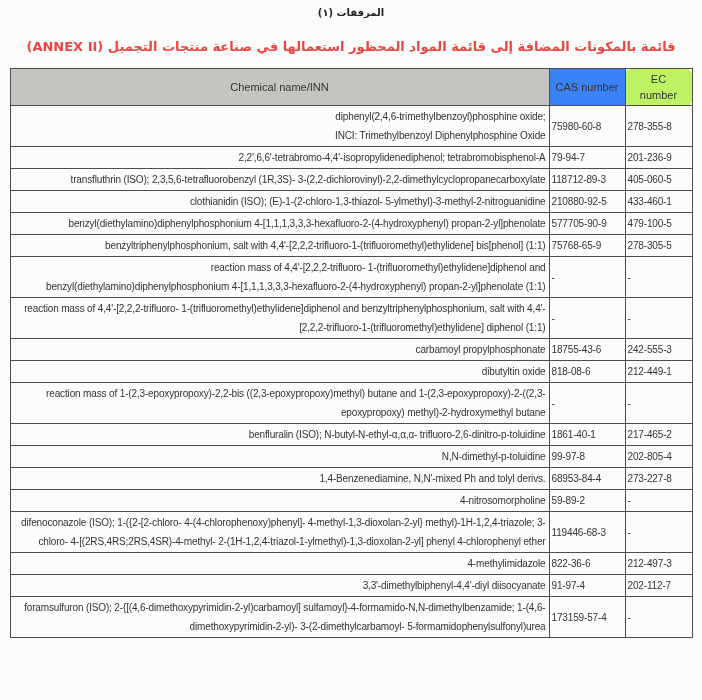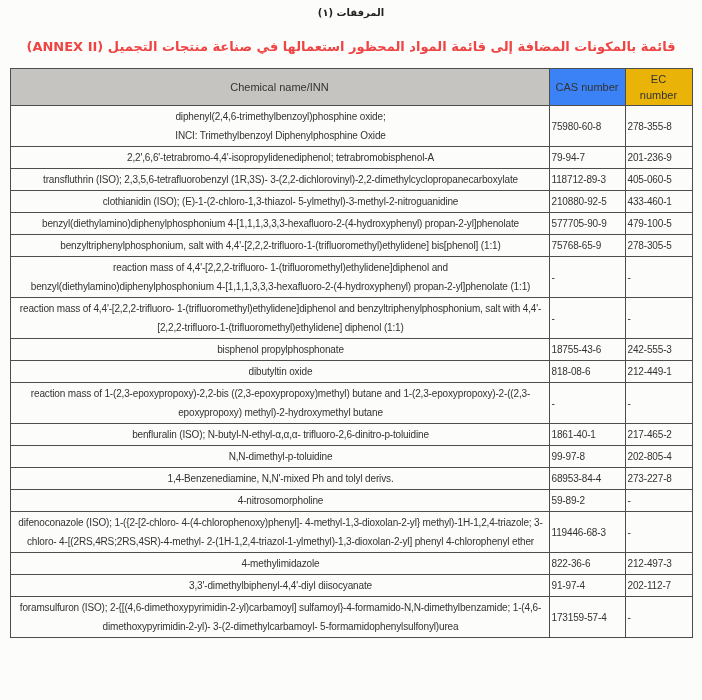--- a/index.html
+++ b/index.html
@@ -51,21 +51,21 @@
     height: 37px;
     padding: 2px;
   }
   td {
     font-size: 10px;
     letter-spacing: -0.15px;
     color: #333;
     vertical-align: middle;
   }
   td.name {
-    text-align: center;
+    text-align: right;
     padding: 1px 3px 1px 5px;
     line-height: 19px;
     white-space: pre-line;
     word-wrap: break-word;
   }
   td.cas, td.ec {
     text-align: left;
     padding: 1px 2px;
     line-height: 19px;
   }
@@ -82,21 +82,21 @@
   <table class="substances">
     <colgroup>
       <col class="c-name">
       <col class="c-cas">
       <col class="c-ec">
     </colgroup>
     <thead>
       <tr>
         <th style="background: rgb(198, 196, 192);">Chemical name/INN</th>
         <th style="background: #3b82f6;">CAS number</th>
-        <th style="background: #eab308;">EC
+        <th style="background: #bef264; border-radius: 6px;">EC
 number</th>
       </tr>
     </thead>
     <tbody>
         <tr>
           <td class="name">diphenyl(2,4,6-trimethylbenzoyl)phosphine oxide;
 INCI: Trimethylbenzoyl Diphenylphosphine Oxide</td>
           <td class="cas">75980-60-8</td>
           <td class="ec">278-355-8</td>
         </tr>
@@ -130,21 +130,21 @@
 benzyl(diethylamino)diphenylphosphonium 4-[1,1,1,3,3,3-hexafluoro-2-(4-hydroxyphenyl) propan-2-yl]phenolate (1:1)</td>
           <td class="cas">-</td>
           <td class="ec">-</td>
         </tr>
         <tr>
           <td class="name">reaction mass of 4,4'-[2,2,2-trifluoro- 1-(trifluoromethyl)ethylidene]diphenol and benzyltriphenylphosphonium, salt with 4,4'-[2,2,2-trifluoro-1-(trifluoromethyl)ethylidene] diphenol (1:1)</td>
           <td class="cas">-</td>
           <td class="ec">-</td>
         </tr>
         <tr>
-          <td class="name">bisphenol propylphosphonate</td>
+          <td class="name">carbamoyl propylphosphonate</td>
           <td class="cas">18755-43-6</td>
           <td class="ec">242-555-3</td>
         </tr>
         <tr>
           <td class="name">dibutyltin oxide</td>
           <td class="cas">818-08-6</td>
           <td class="ec">212-449-1</td>
         </tr>
         <tr>
           <td class="name">reaction mass of 1-(2,3-epoxypropoxy)-2,2-bis ((2,3-epoxypropoxy)methyl) butane and 1-(2,3-epoxypropoxy)-2-((2,3-epoxypropoxy) methyl)-2-hydroxymethyl butane</td>

